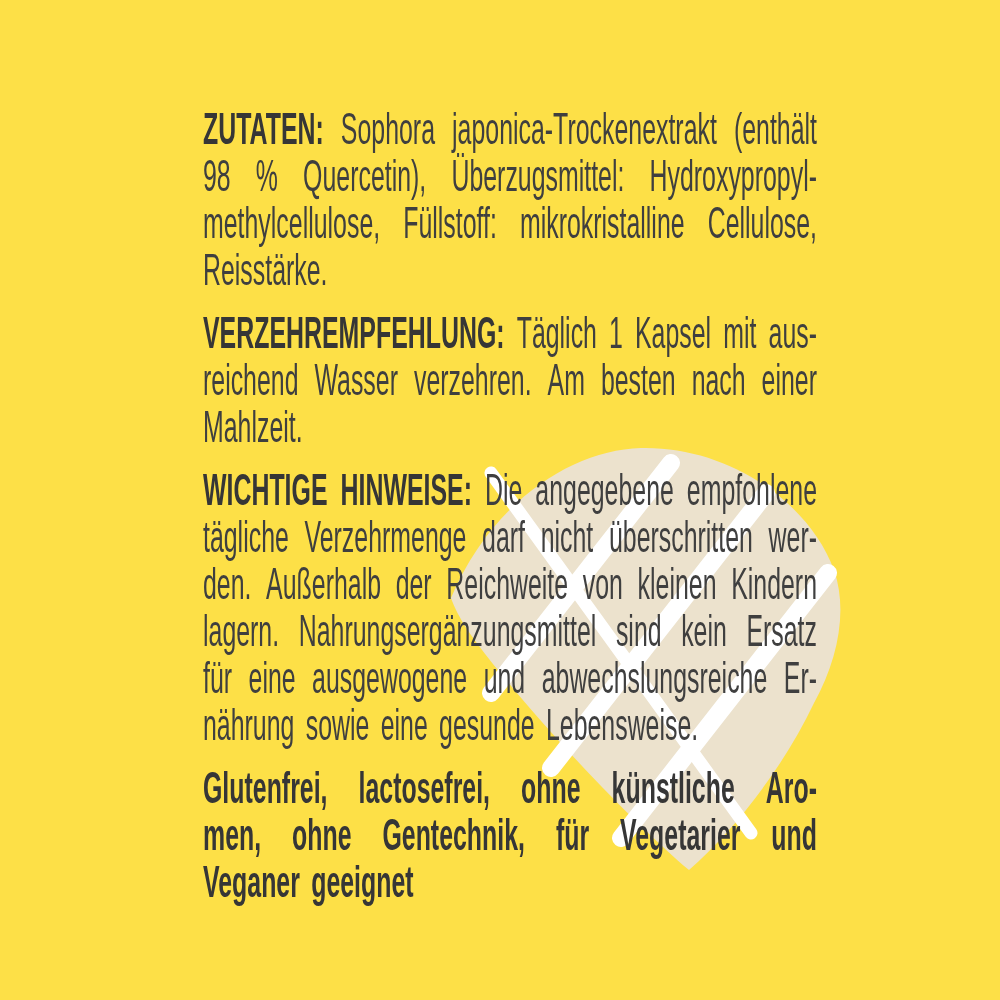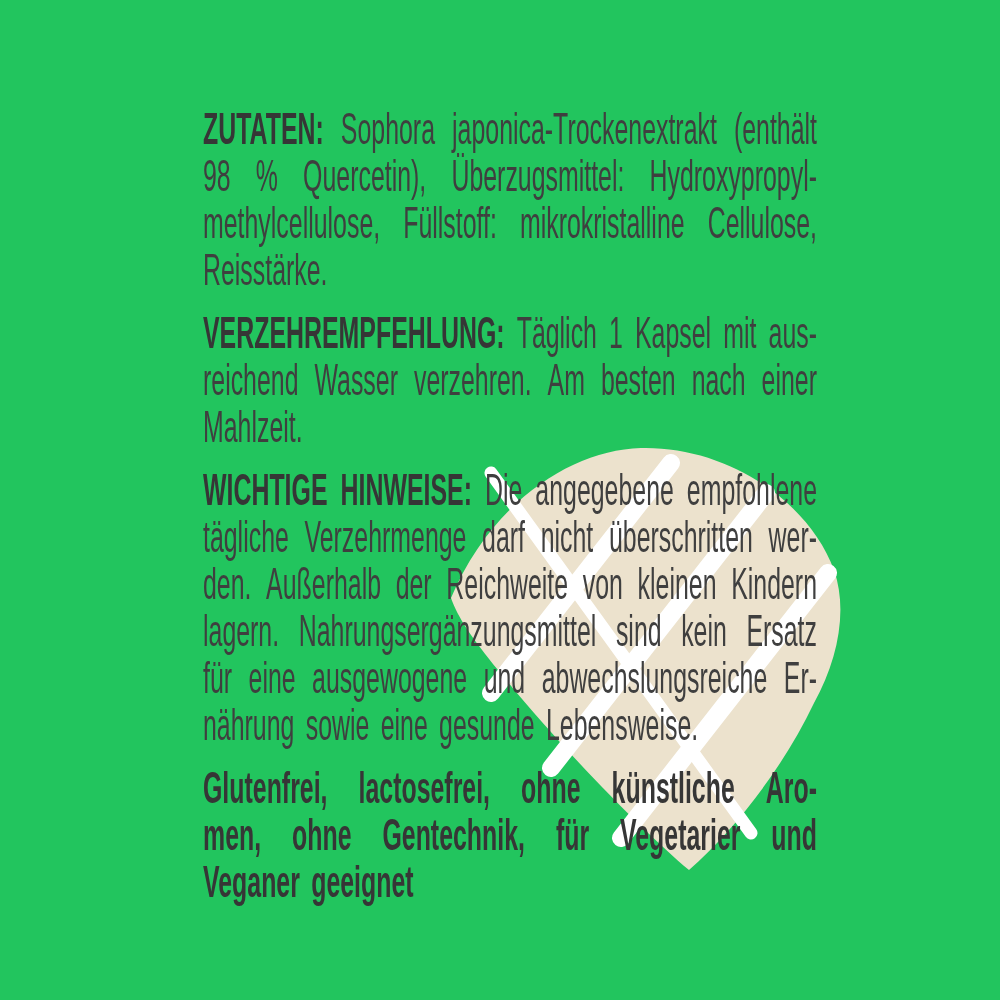--- a/index.html
+++ b/index.html
@@ -4,21 +4,21 @@
 <style>
   html, body {
     margin: 0;
     padding: 0;
     background: #ffffff;
   }
   .canvas {
     position: relative;
     width: 1000px;
     height: 1000px;
-    background: #22c55e;
+    background: #fde047;
     overflow: hidden;
     font-family: "Liberation Sans", "DejaVu Sans", sans-serif;
   }
   .watermark {
     position: absolute;
     left: 436px;
     top: 438px;
     width: 412px;
     height: 442px;
     z-index: 0;

